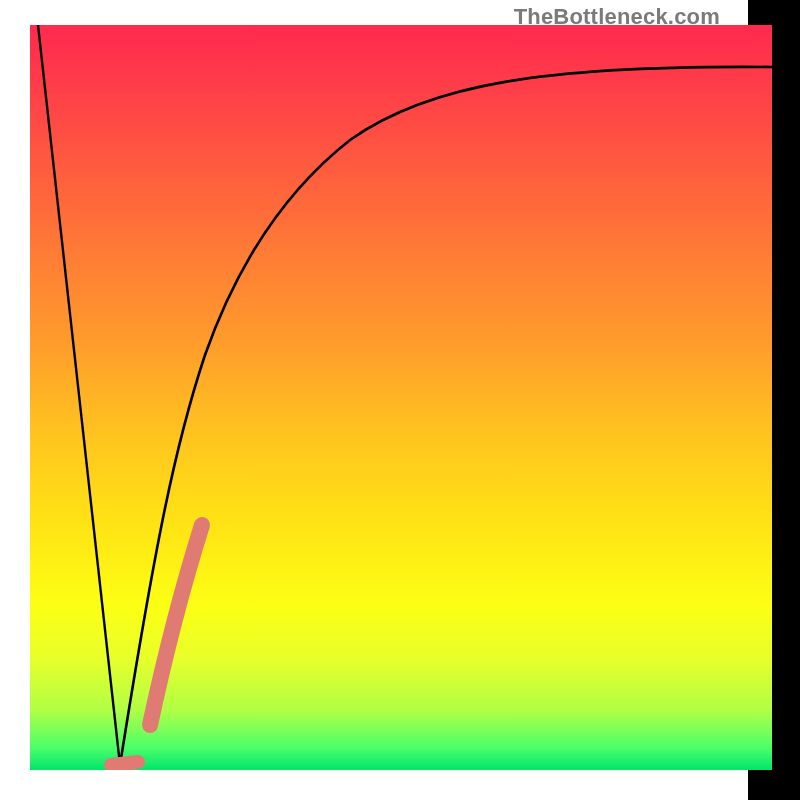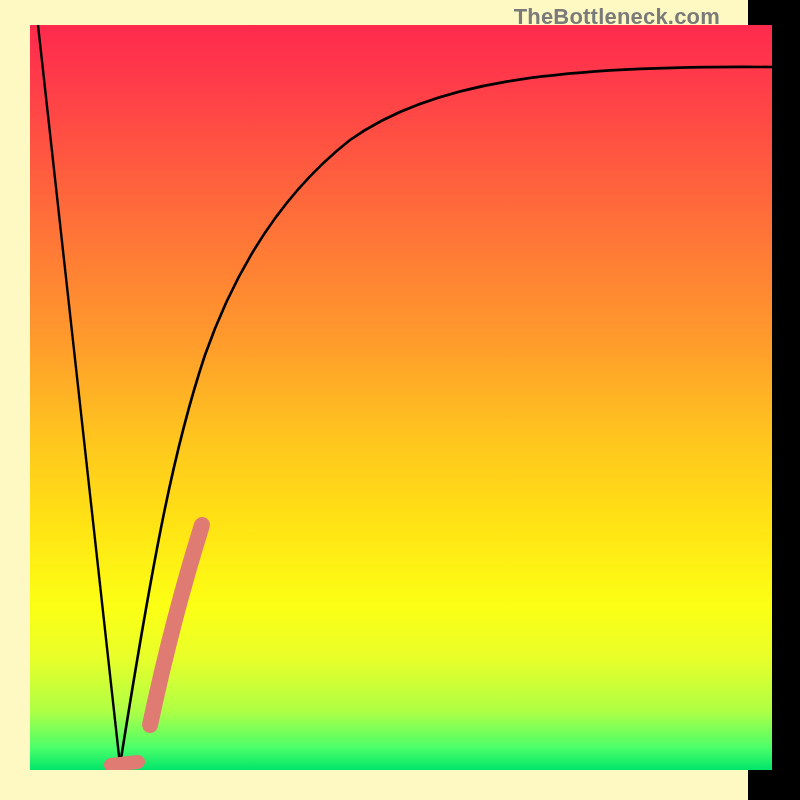--- a/index.html
+++ b/index.html
@@ -9,21 +9,21 @@
     height: 800px;
     background: #000;
     overflow: hidden;
   }
   .frame {
     position: absolute;
     left: 0;
     top: 0;
     width: 748px;
     height: 800px;
-    background: #fef9c3;
+    background: #ffffff;
     text-decoration: underline;
   }
   .plot-area {
     position: absolute;
     left: 30px;
     top: 25px;
     width: 742px;
     height: 745px;
   }
   .gradient {

